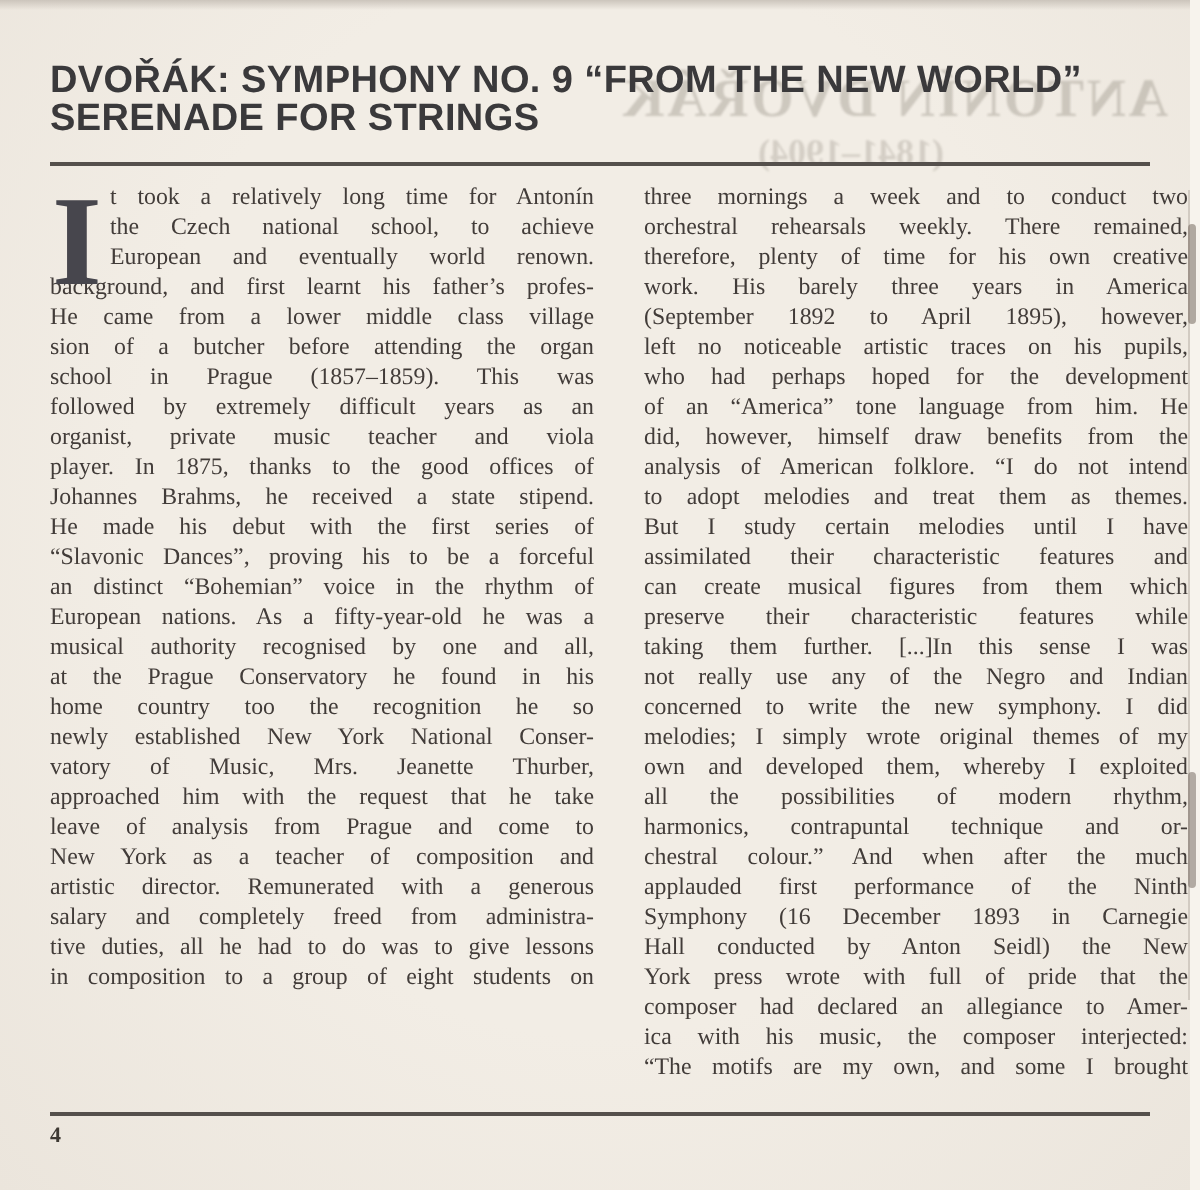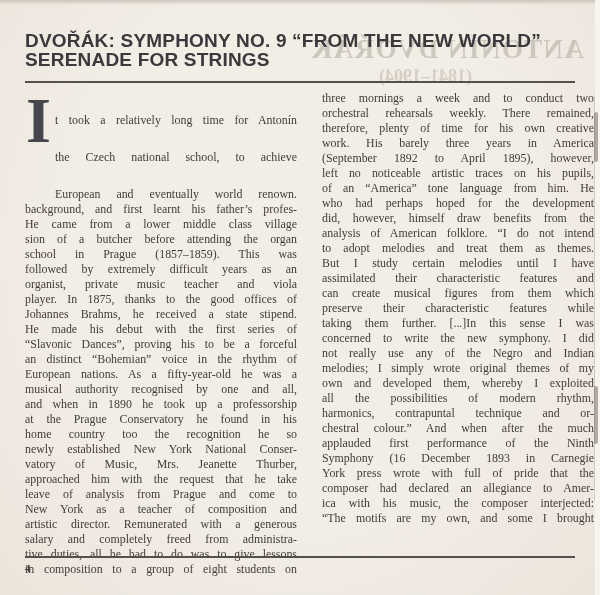--- a/index.html
+++ b/index.html
@@ -63,21 +63,21 @@
   .tl{
     height:15px;line-height:15px;
     font-size:11.9px;
     color:var(--ink,#423c39);
     text-align:justify;
     text-align-last:justify;
     -moz-text-align-last:justify;
     white-space:nowrap;
     overflow:visible;
   }
-  .tl.indent{padding-left:30px;margin-top:22px;}
+  .tl.indent{padding-left:30px;}
   .dropcap{
     position:absolute;left:1px;top:1px;
     font-size:64px;line-height:58px;
     font-weight:bold;
     color:#47464d;
     font-family:"Liberation Serif", serif;
   }
   .page-number{
     position:absolute;left:25px;top:562px;
     font-family:"Liberation Serif", serif;
@@ -120,21 +120,20 @@
         <div class="tl">school in Prague (1857–1859). This was</div>
         <div class="tl">followed by extremely difficult years as an</div>
         <div class="tl">organist, private music teacher and viola</div>
         <div class="tl">player. In 1875, thanks to the good offices of</div>
         <div class="tl">Johannes Brahms, he received a state stipend.</div>
         <div class="tl">He made his debut with the first series of</div>
         <div class="tl">“Slavonic Dances”, proving his to be a forceful</div>
         <div class="tl">an distinct “Bohemian” voice in the rhythm of</div>
         <div class="tl">European nations. As a fifty-year-old he was a</div>
         <div class="tl">musical authority recognised by one and all,</div>
-        <div class="tl">and when in 1890 he took up a professorship</div>
         <div class="tl">at the Prague Conservatory he found in his</div>
         <div class="tl">home country too the recognition he so</div>
         <div class="tl">newly established New York National Conser-</div>
         <div class="tl">vatory of Music, Mrs. Jeanette Thurber,</div>
         <div class="tl">approached him with the request that he take</div>
         <div class="tl">leave of analysis from Prague and come to</div>
         <div class="tl">New York as a teacher of composition and</div>
         <div class="tl">artistic director. Remunerated with a generous</div>
         <div class="tl">salary and completely freed from administra-</div>
         <div class="tl">tive duties, all he had to do was to give lessons</div>
@@ -143,39 +142,40 @@
   </div>
 
   <div class="col right">
     <div class="lines">
         <div class="tl">three mornings a week and to conduct two</div>
         <div class="tl">orchestral rehearsals weekly. There remained,</div>
         <div class="tl">therefore, plenty of time for his own creative</div>
         <div class="tl">work. His barely three years in America</div>
         <div class="tl">(September 1892 to April 1895), however,</div>
         <div class="tl">left no noticeable artistic traces on his pupils,</div>
+        <div class="tl">who had perhaps hoped for the development</div>
         <div class="tl">of an “America” tone language from him. He</div>
-        <div class="tl">who had perhaps hoped for the development</div>
         <div class="tl">did, however, himself draw benefits from the</div>
         <div class="tl">analysis of American folklore. “I do not intend</div>
         <div class="tl">to adopt melodies and treat them as themes.</div>
         <div class="tl">But I study certain melodies until I have</div>
         <div class="tl">assimilated their characteristic features and</div>
         <div class="tl">can create musical figures from them which</div>
         <div class="tl">preserve their characteristic features while</div>
         <div class="tl">taking them further. [...]In this sense I was</div>
+        <div class="tl">not really use any of the Negro and Indian</div>
         <div class="tl">concerned to write the new symphony. I did</div>
-        <div class="tl">not really use any of the Negro and Indian</div>
         <div class="tl">melodies; I simply wrote original themes of my</div>
         <div class="tl">own and developed them, whereby I exploited</div>
         <div class="tl">all the possibilities of modern rhythm,</div>
         <div class="tl">harmonics, contrapuntal technique and or-</div>
         <div class="tl">chestral colour.” And when after the much</div>
         <div class="tl">applauded first performance of the Ninth</div>
         <div class="tl">Symphony (16 December 1893 in Carnegie</div>
+        <div class="tl">Hall conducted by Anton Seidl) the New</div>
         <div class="tl">York press wrote with full of pride that the</div>
         <div class="tl">composer had declared an allegiance to Amer-</div>
         <div class="tl">ica with his music, the composer interjected:</div>
         <div class="tl">“The motifs are my own, and some I brought</div>
       </div>
   </div>
 
   <div class="rule bottom"></div>
   <div class="page-number">4</div>
 

